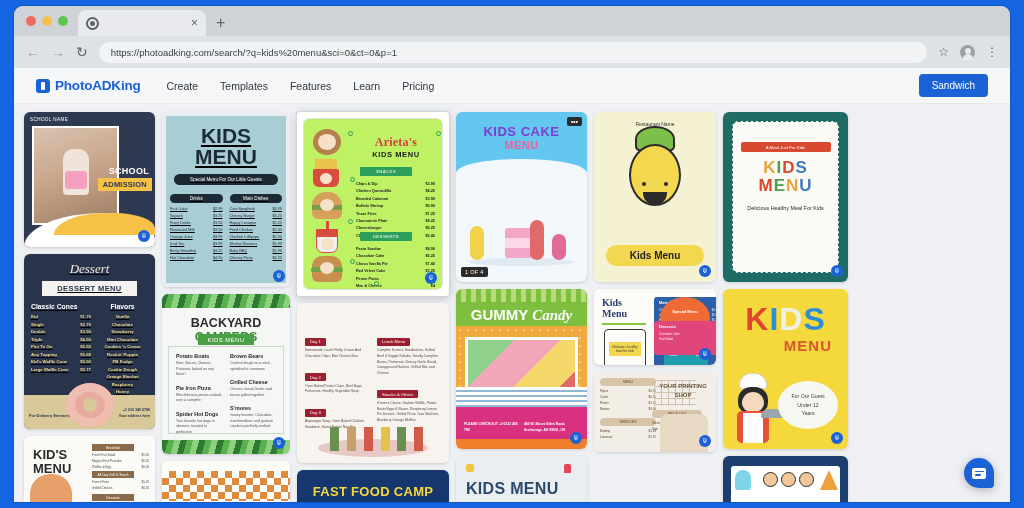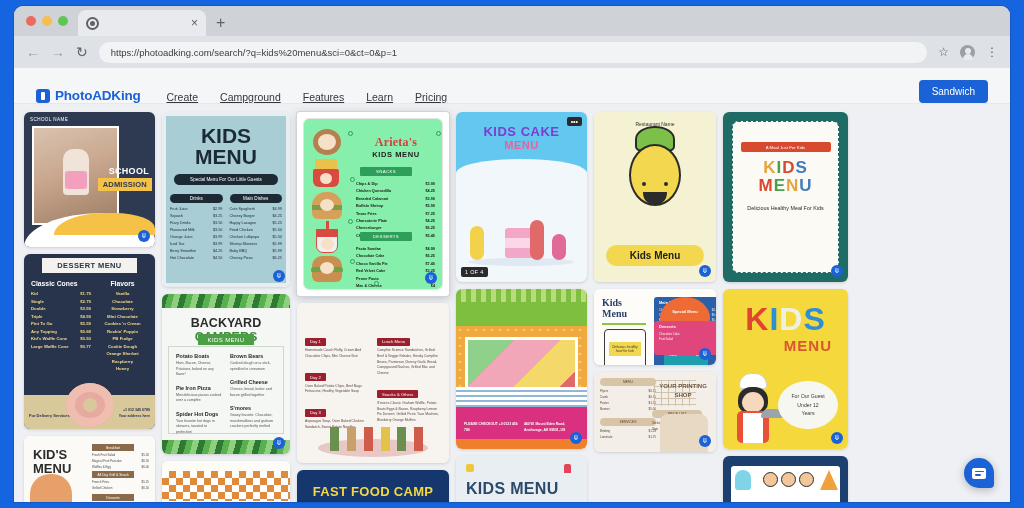--- a/index.html
+++ b/index.html
@@ -75,35 +75,35 @@
   .profile::after {
     content: ""; position: absolute; left: 2.5px; top: 9.5px;
     width: 10px; height: 6px; border-radius: 5px 5px 0 0; background: #e8eaed;
   }
   .kebab { font-size: 12px; color: #5f6368; letter-spacing: 0; cursor: pointer; line-height: 1; }
 
   
   .page { height: 434px; background: #eef0f3; overflow: hidden; position: relative; }
 
   .sitehead {
-    height: 36px; background: #f5f6f8; display: flex; align-items: flex-end;
+    height: 36px; background: #f5f6f8; display: flex; align-items: center;
     padding: 0 22px; border-bottom: 1px solid #e6e8eb;
   }
   .logo { display: flex; align-items: center; gap: 5px; margin-right: 26px; cursor: pointer; }
   .logo-mark {
     width: 14px; height: 14px; background: #1a62d6; border-radius: 3px;
     position: relative; flex: none;
   }
   .logo-mark::after {
     content: ""; position: absolute; left: 5px; top: 3px; width: 4px; height: 8px;
     background: #fff; border-radius: 1px;
   }
   .logo-text { font-size: 13.5px; font-weight: bold; color: #1a62d6; letter-spacing: -.2px; }
   .navlink {
-    font-size: 10.5px; color: #33373d; margin-right: 22px; cursor: pointer; white-space: nowrap; text-decoration: underline;
+    font-size: 10.5px; color: #33373d; margin-right: 22px; cursor: pointer; white-space: nowrap;
   }
   .dashboard-btn {
     margin-left: auto; background: #1a62d6; color: #fff;
     font-size: 10px; padding: 6px 13px; border-radius: 4px; border: none;
     cursor: pointer; font-family: inherit;
   }
 
   
   .grid {
     position: relative; padding: 8px 10px 0 10px;
@@ -130,21 +130,21 @@
     font-size: 7px; padding: 1px 4px; border-radius: 2px; line-height: 1;
   }
 
   
   .selected-wrap {
     background: #fff; padding: 6px; border-radius: 3px;
     box-shadow: 0 0 0 1px #cfd4da, 0 2px 10px rgba(0,0,0,.22);
   }
 
   
-  .t { width: 100%; height: 100%; position: relative; overflow: hidden; }
+  .t { width: 100%; height: 100%; position: relative; overflow: hidden; text-decoration: underline; }
 
   
   .t-school { background: #2d3a52; }
   .t-school .sname { position:absolute; left:6px; top:5px; font-size:4.6px; color:#fff; letter-spacing:.4px; }
   .t-school .photo {
     position: absolute; left: 8px; top: 14px; right: 36px; bottom: 22px;
     background: linear-gradient(160deg,#d9c3b0 0%,#c9a78e 45%,#9e7d66 100%);
     border: 2px solid #fff;
   }
   .t-school .kid {
@@ -174,21 +174,21 @@
   
   .t-km { background:#e8eef0; }
   .t-km .inner { position:absolute; inset:4px; background:#a8cdd4; }
   .t-km .ttl { position:relative; text-align:center; padding-top:14px; font-size:21px; line-height:.98; font-weight:bold; color:#1c2a35; }
   .t-km .sub { position:relative; margin:7px auto 0; width:82%; background:#1c2a35; color:#fff; font-size:4.6px; text-align:center; padding:3px 0; border-radius:8px;}
   .t-km .cols { position:relative; display:flex; margin-top:9px; padding:0 8px; gap:7px; }
   .t-km .ch { background:#1c2a35; color:#fff; font-size:4.6px; text-align:center; padding:2px 0; border-radius:6px; margin-bottom:3px; }
   .t-km .row { display:flex; justify-content:space-between; font-size:3.8px; color:#1c2a35; line-height:1.85; }
 
   
-  .t-ar { background:#86efac; }
+  .t-ar { background:#bef264; }
   .t-ar .brand { position:absolute; left:52px; top:16px; right:6px; text-align:center; font-size:12px; font-weight:bold; color:#d43f3f; font-family:"Liberation Serif", serif; letter-spacing:.2px;}
   .t-ar .brand2 { position:absolute; left:52px; top:31px; right:6px; text-align:center; font-size:7.5px; font-weight:bold; color:#1c1c1c; letter-spacing:.6px;}
   .t-ar .sec { position:absolute; left:56px; width:52px; background:#2e9e5b; color:#fff; font-size:4.3px; text-align:center; padding:2px 0; border-radius:1px; letter-spacing:.4px;}
   .t-ar .list { position:absolute; left:52px; right:7px; }
   .t-ar .row { display:flex; justify-content:space-between; font-size:3.8px; color:#1c1c1c; font-weight:bold; line-height:1.95; }
   .t-ar .mascot { position:absolute; left:6px; width:36px; height:30px; }
   .t-ar .dotdec { position:absolute; width:5px; height:5px; border-radius:50%; border:1px solid #2e9e5b; }
 
   
   .t-cake { background:#63c7ef; }
@@ -378,21 +378,21 @@
     </div>
 
     <div class="page">
 
       <div class="sitehead">
         <div class="logo">
           <span class="logo-mark"></span>
           <span class="logo-text">PhotoADKing</span>
         </div>
         <span class="navlink">Create</span>
-        <span class="navlink">Campground</span>
+        <span class="navlink">Templates</span>
         <span class="navlink">Features</span>
         <span class="navlink">Learn</span>
         <span class="navlink">Pricing</span>
         <button class="dashboard-btn">Sandwich</button>
       </div>
 
       <div class="grid">
 
         <div class="col" style="width:131px;">
           <div class="card" style="height:135px;">
@@ -404,20 +404,21 @@
               <div class="wave"></div>
               <div class="wave2"></div>
               <div class="sch">SCHOOL</div>
               <div class="adm">ADMISSION</div>
             </div>
             <span class="badge-dl">⤋</span>
           </div>
 
           <div class="card" style="height:175px;">
             <div class="t t-dessert">
+              <div class="scr">Dessert</div>
               <div class="dm">DESSERT MENU</div>
               <div class="cols">
                 <div style="flex:1;">
                   <div class="ch">Classic Cones</div>
                   <div id="dessert-cones">
                       <div class="row">
                         <span>Kid</span>
                         <span>$1.79</span>
                       </div>
                       <div class="row">
@@ -802,20 +803,23 @@
               <div class="ppl" style="left:96px;background:#e06a9a;border-radius:7px;height:26px;"></div>
             </div>
             <span class="card-dots">•••</span>
             <span class="card-label">1 OF 4</span>
           </div>
 
           <div class="card" style="height:160px;">
             <div class="t t-gum">
               <div class="top"></div>
               <div class="band"></div>
+              <div class="ttl">
+                <span>GUMMY </span><i>Candy</i>
+              </div>
               <div class="dots"></div>
               <div class="photo"></div>
               <div class="stripes"></div>
               <div class="pink"></div>
               <div class="orange"></div>
               <div class="ct" style="left:8px;width:42%;">PLEASE CHECKOUT +0 0123 456 789</div>
               <div class="ct" style="right:8px;width:42%;">440 W. Mount Eden Road, Anchorage, AK 99501, US</div>
             </div>
             <span class="badge-dl">⤋</span>
           </div>

